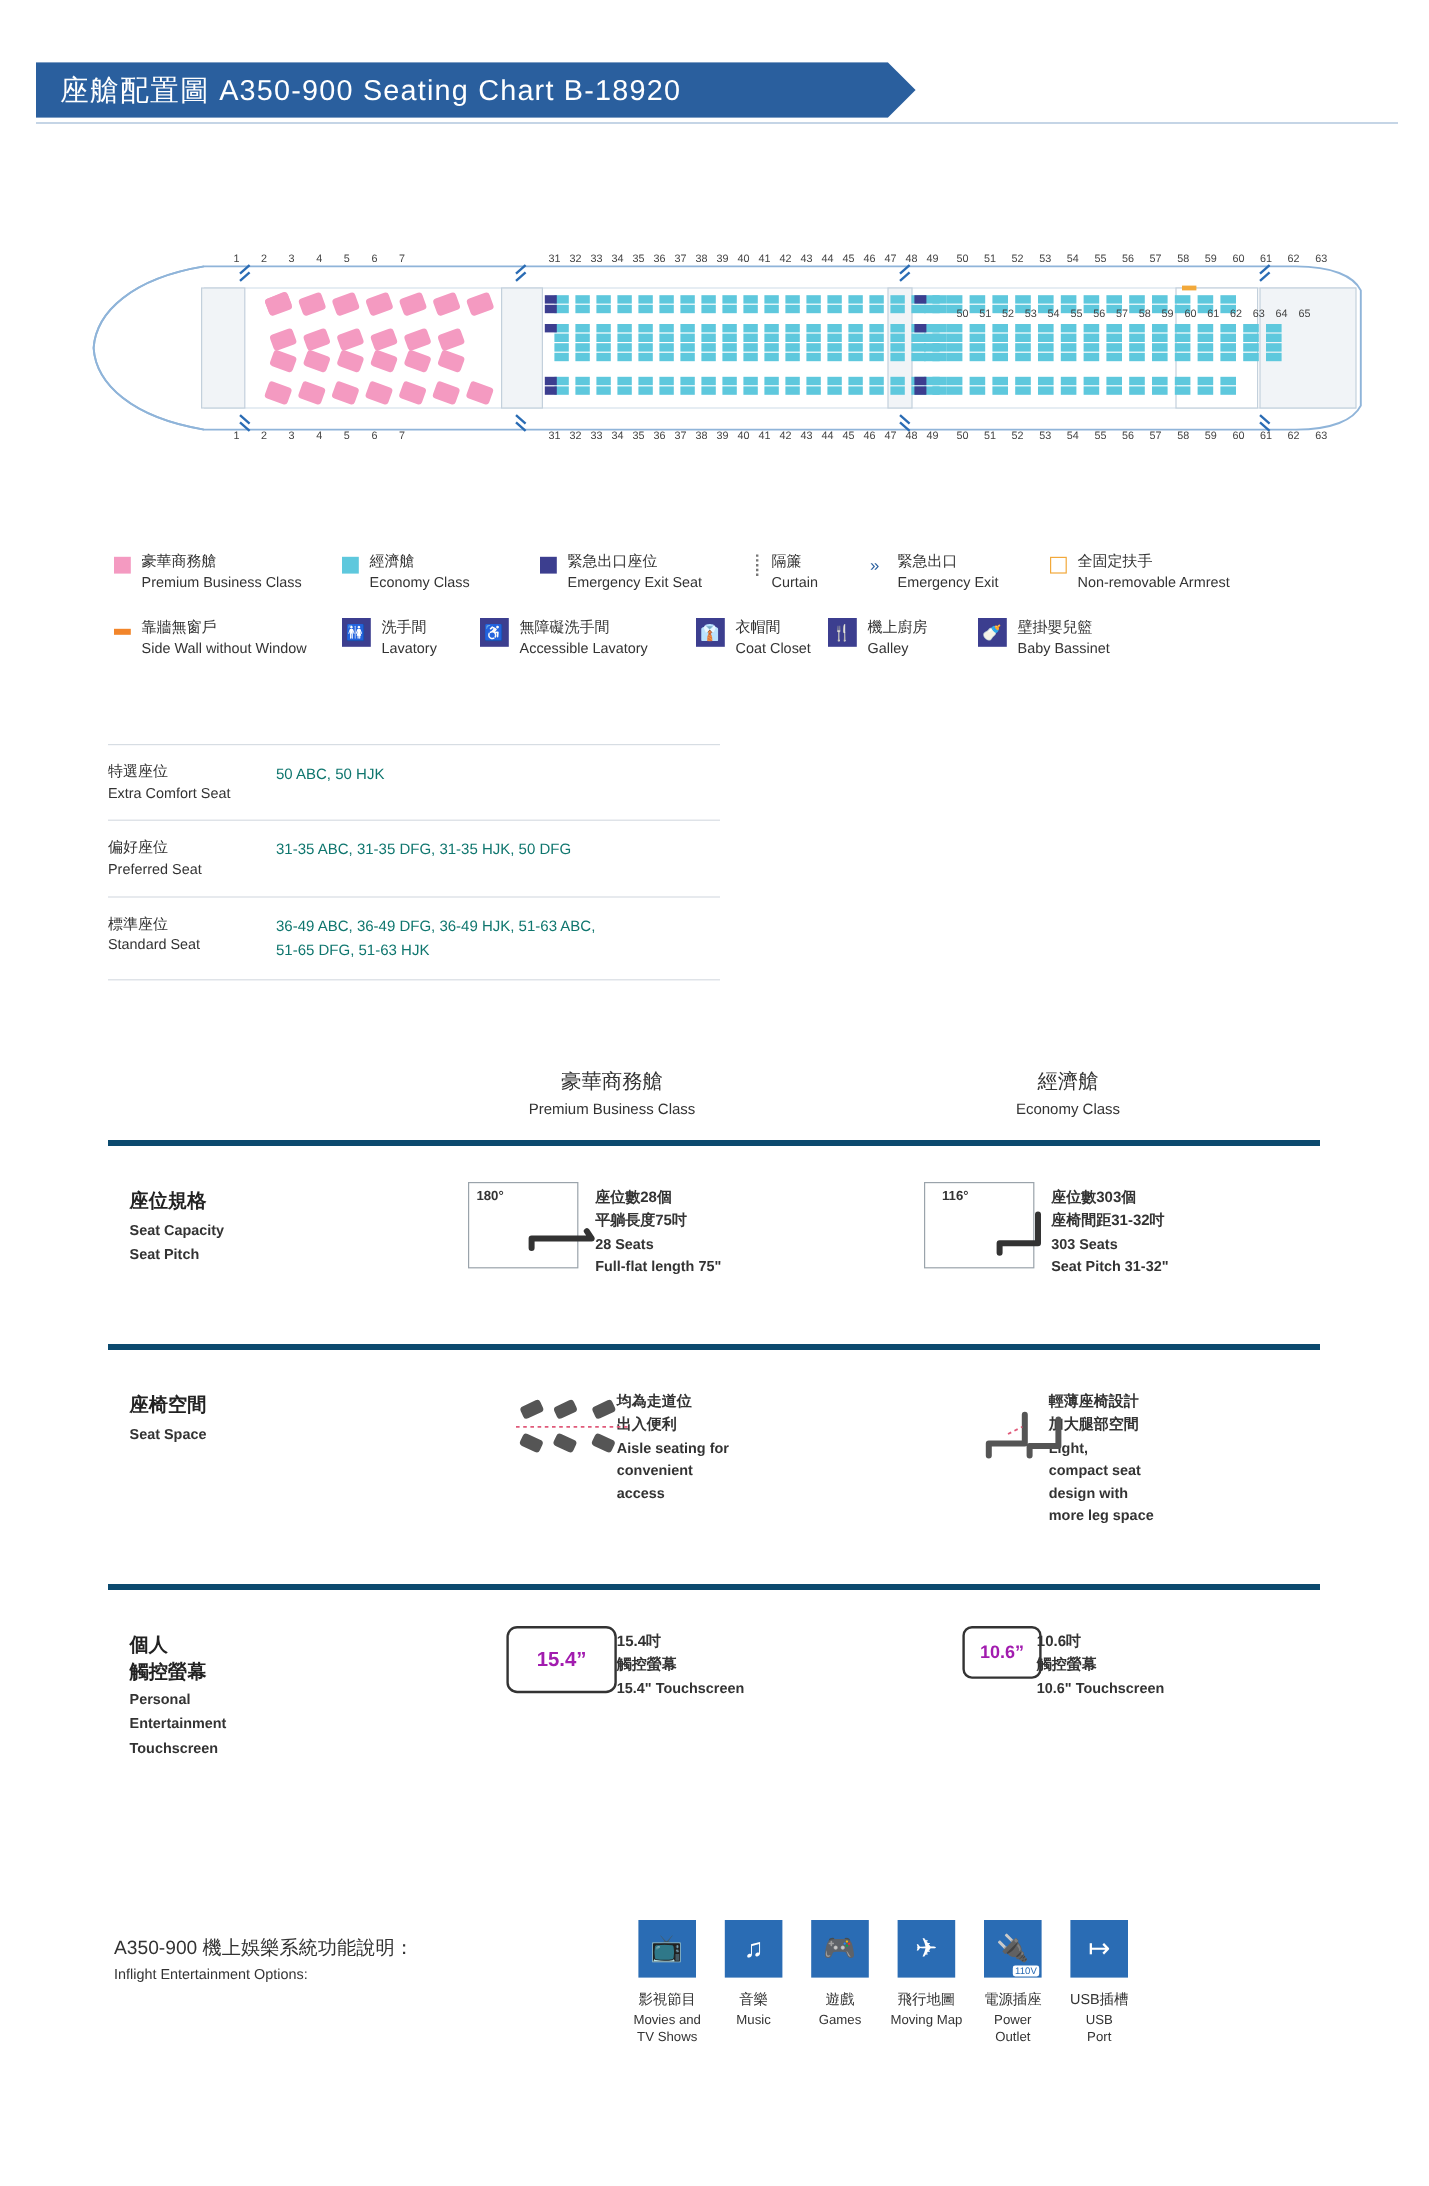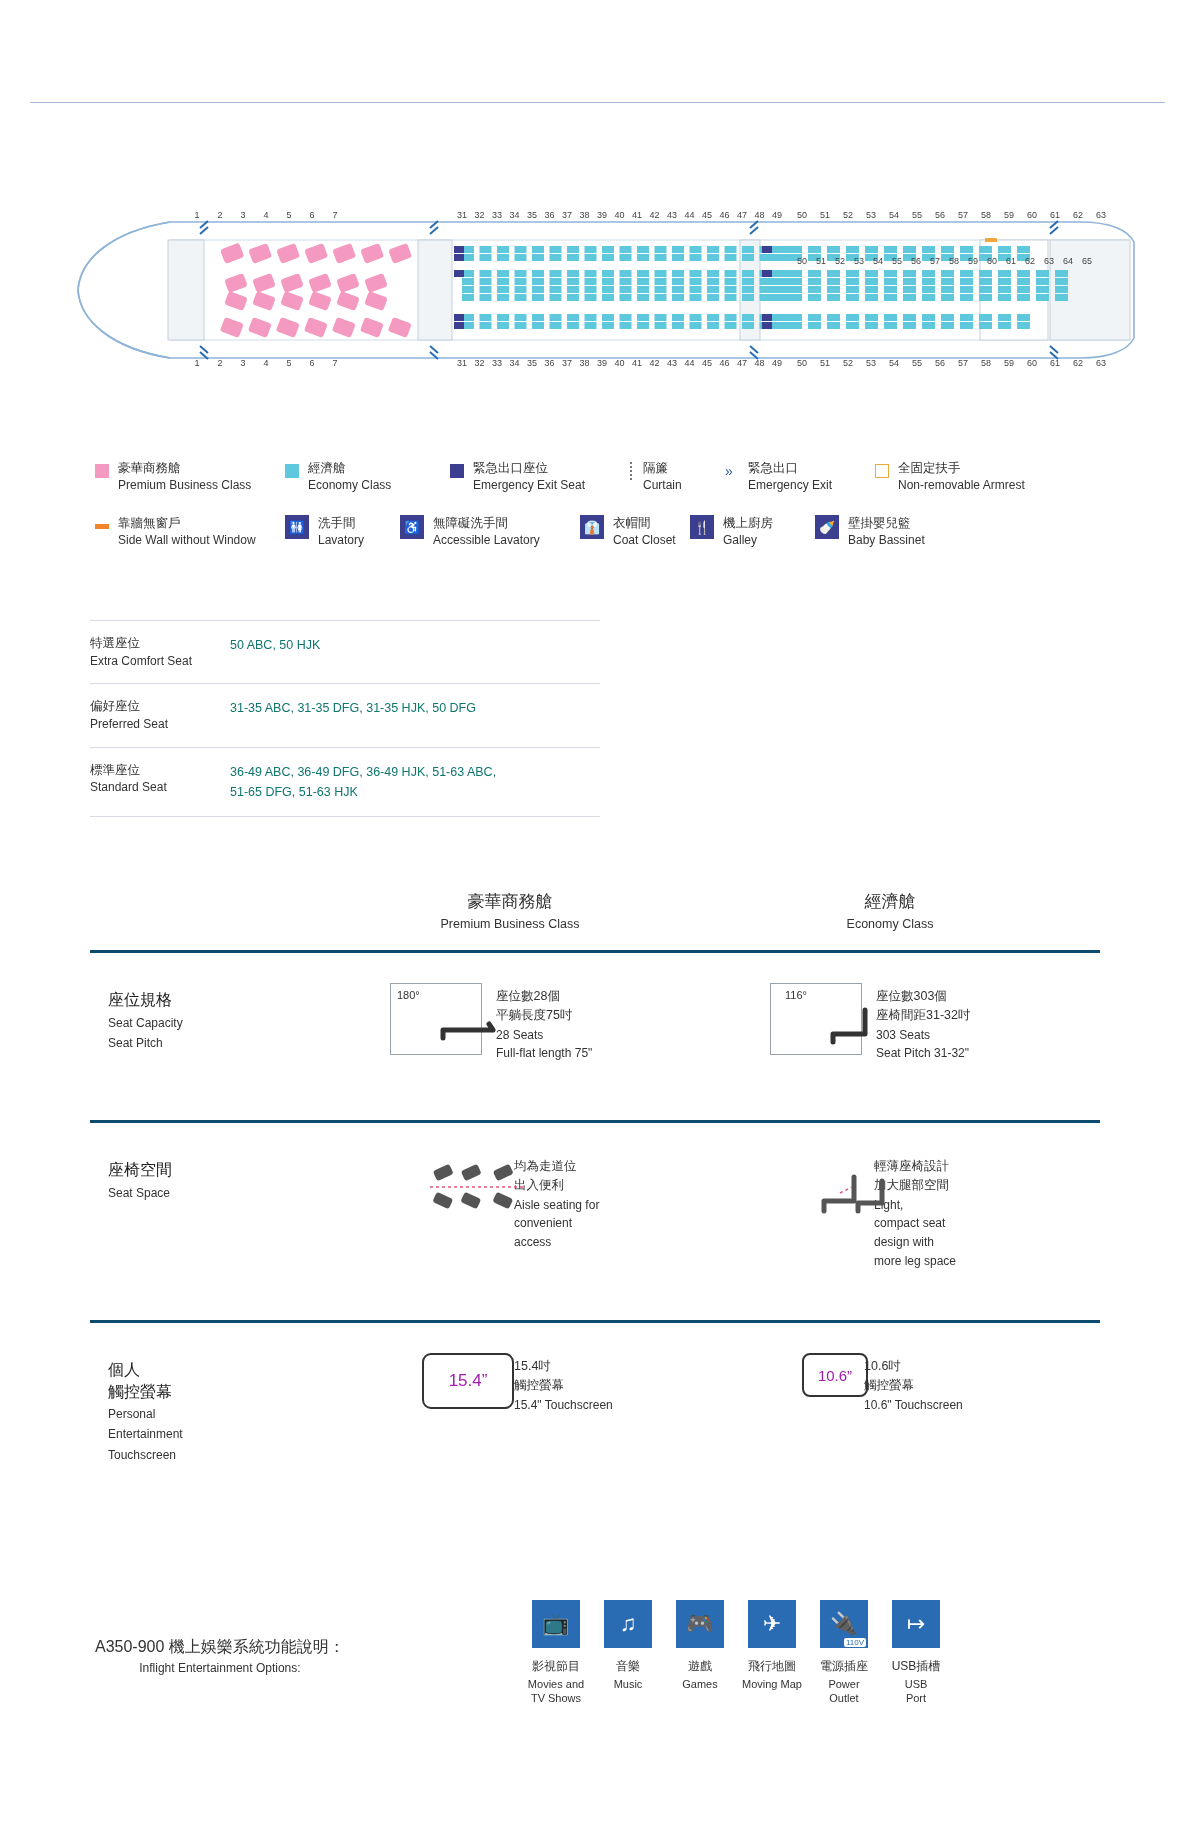--- a/index.html
+++ b/index.html
@@ -83,21 +83,21 @@
   
   .compare { position:absolute; left:90px; top:890px; width:1010px; }
   .cmp-heads { position:relative; height:60px; }
   .cmp-head { position:absolute; text-align:center; width:240px; }
   .cmp-head .zh { font-size:17px; color:#333; }
   .cmp-head .en { font-size:12.5px; color:#333; margin-top:4px; }
   .cmp-head.pbc { left:300px; }
   .cmp-head.eco { left:680px; }
 
   .cmp-row {
-    position:relative; border-top:3px solid #0c4a6e; min-height:150px;
+    position:relative; border-top:5px solid #0c4a6e; min-height:150px;font-weight:bold;
   }
   .cmp-rowlabel {
     position:absolute; left:18px; top:36px; line-height:1.35;
   }
   .cmp-rowlabel .zh { font-size:16px; color:#222; }
   .cmp-rowlabel .en { font-size:12px; color:#333; margin-top:4px; }
   .cmp-cell { position:absolute; display:flex; align-items:flex-start; }
   .cmp-cell.c1 { left:300px; top:30px; }
   .cmp-cell.c2 { left:680px; top:30px; }
   .cmp-ico {
@@ -111,37 +111,40 @@
 
   .screen-shape {
     width:92px; height:56px; border:2px solid #333; border-radius:9px;
     display:flex; align-items:center; justify-content:center;
     font-size:17px; color:#a21caf;text-align:center;
   }
   .screen-shape.small { width:66px; height:44px; border-radius:8px; font-size:15px; }
 
   
   .ife { position:absolute; left:90px; top:1600px; width:1010px; }
-  .ife-title { position:absolute; left:5px; top:35px; line-height:1.5;text-align:center; }
+  .ife-title { position:absolute; left:5px; top:12px; line-height:1.5; }
   .ife-title .zh { font-size:16px; }
   .ife-title .en { font-size:12px; }
   .ife-items { position:absolute; left:430px; top:0; display:flex; }
   .ife-item { width:72px; margin-right:0px; text-align:center; }
   .ife-box {
     width:48px; height:48px; background:#2a6cb4; margin:0 auto 10px auto;
     display:flex; align-items:center; justify-content:center;
     color:#fff; font-size:22px; position:relative;
   }
   .ife-zh { font-size:12px; color:#333; }
   .ife-en { font-size:11px; color:#333; line-height:1.3; margin-top:2px; }
 </style>
 </head>
 <body>
 
 <div class="header-wrap">
+  <div class="header-bar">
+    <span class="header-title">座艙配置圖 A350-900 Seating Chart B-18920</span>
+  </div>
   <div class="header-rule"></div>
 </div>
 
 <div class="plane">
   <svg class="seatmap" viewBox="0 0 1100 160">
 
     <path d="M120 12 C 60 22, 30 50, 28 80 C 30 110, 60 138, 120 148 L 1030 148 C 1060 148, 1078 140, 1084 128 L 1084 32 C 1078 20, 1060 12, 1030 12 Z" fill="#ffffff" stroke="#8fb4d9" stroke-width="1.6"></path>
     <path d="M120 12 C 60 22, 30 50, 28 80 C 30 110, 60 138, 120 148" fill="none" stroke="#8fb4d9" stroke-width="1.6"></path>
 
     <line x1="120" y1="30" x2="1080" y2="30" stroke="#cddbe8" stroke-width="1"></line>

